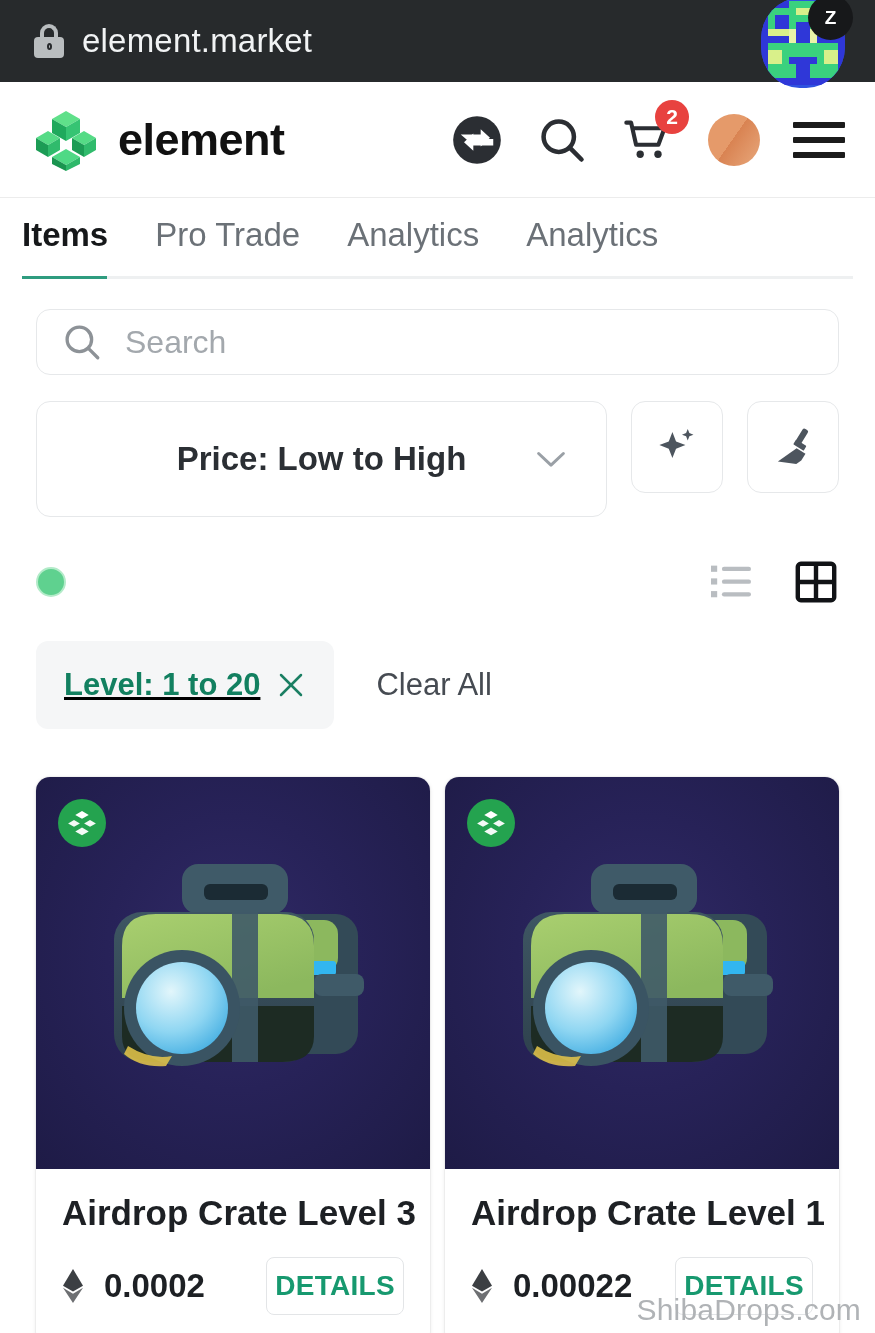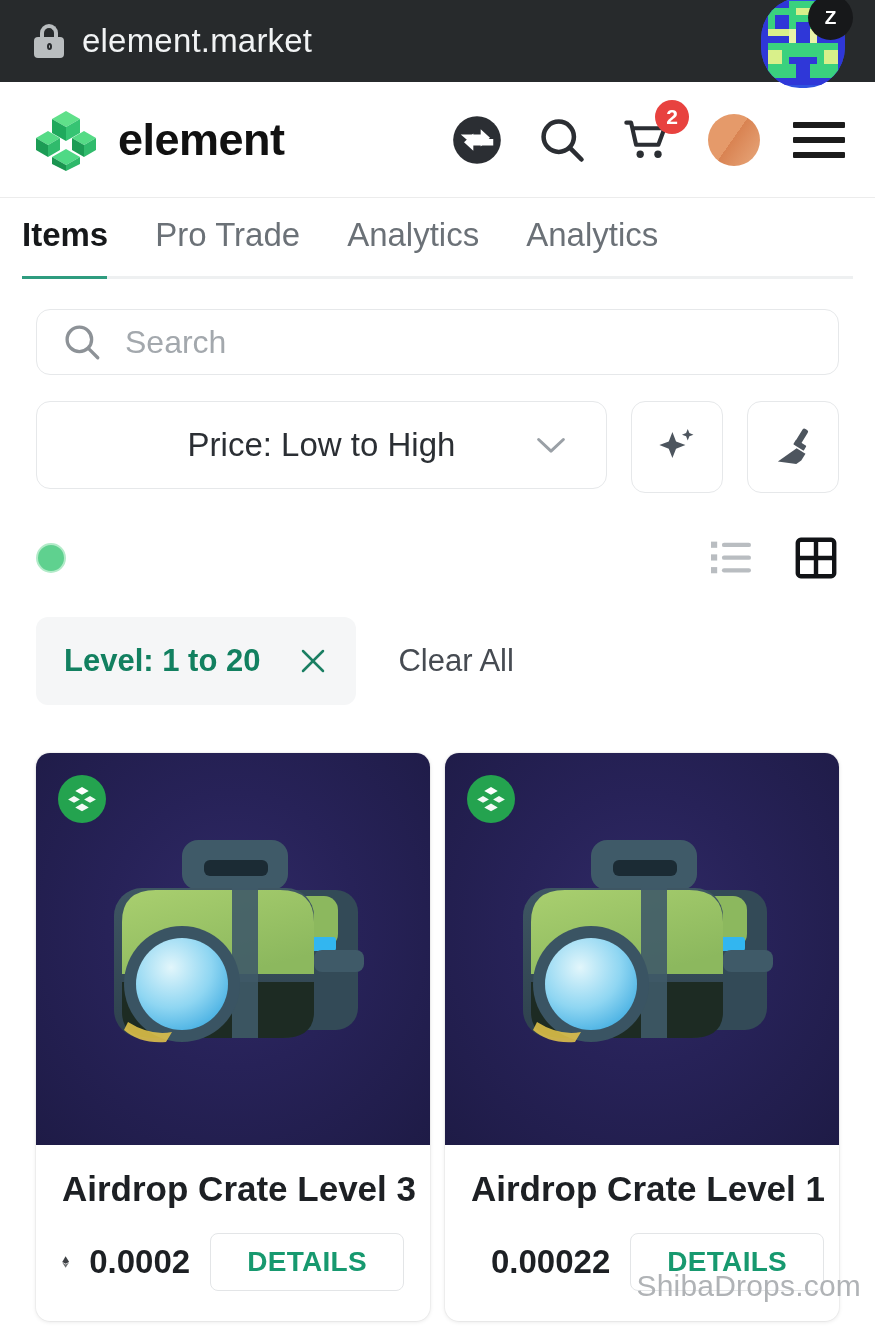--- a/index.html
+++ b/index.html
@@ -106,24 +106,24 @@
   }
   .search-input {
     border: none; outline: none; flex: 1; height: 100%;
     font-size: 32px; color: #30343a; font-family: inherit; background: transparent;
   }
   .search-input::placeholder { color: #a3a8ad; }
 
   
   .filter-row { margin-top: 26px; display: flex; gap: 24px; }
   .sort-select {
-    flex: 1; height: 88px;
+    flex: 1; height: 116px;
     border: 1px solid #e6e8ea; border-radius: 14px; background: #fff;
     display: flex; align-items: center; justify-content: center;
-    position: relative; cursor: pointer;
+    position: relative; cursor: pointer; font-weight: bold;
   }
   .sort-select .label { font-size: 33px; color: #2b2f34; }
   .sort-select .chev { position: absolute; right: 38px; top: 50%; transform: translateY(-50%); }
   .sq-btn {
     width: 92px; height: 92px; flex: none;
     border: 1px solid #e6e8ea; border-radius: 14px; background: #fff;
     display: flex; align-items: center; justify-content: center; cursor: pointer;
   }
 
   
@@ -135,21 +135,21 @@
     background: #5fd18f; border: 2px solid #b3ebc9; flex: none;
   }
   .results-text { font-size: 33px; color: #26292d; }
   .view-toggles { margin-left: auto; display: flex; align-items: center; gap: 40px; }
 
   
   .chip-row { margin-top: 36px; display: flex; align-items: center; gap: 22px; }
   .chip {
     background: #f5f6f7; border-radius: 12px;
     height: 88px; padding: 0 28px;
-    display: flex; align-items: center; gap: 38px; cursor: pointer;
+    display: flex; align-items: center; gap: 16px; cursor: pointer; text-decoration: underline;
   }
   .chip-label { font-size: 31px; color: #128060; font-weight: bold; }
   .clear-all {
     font-size: 31px; color: #464b52; background: none; border: none;
     cursor: pointer; font-family: inherit; padding: 0 20px;
   }
 
   
   .card-grid {
     margin-top: 48px;
@@ -176,21 +176,21 @@
     font-size: 35px; font-weight: bold; color: #1d2024; white-space: nowrap;
   }
   .nft-price-row {
     margin-top: 24px; display: flex; align-items: center; gap: 20px;
   }
   .price-val { font-size: 33px; font-weight: bold; color: #1d2024; }
   .details-btn {
     margin-left: auto;
     border: 1px solid #e3e5e7; border-radius: 8px; background: #fff;
     color: #17996f; font-size: 28px; font-weight: bold;
-    padding: 12px 36px; cursor: pointer; font-family: inherit;
+    padding: 12px 8px; cursor: pointer; font-family: inherit;
     letter-spacing: .3px;
     text-align: right;
   }
 
   .watermark {
     position: absolute; right: 14px; bottom: 18px;
     font-size: 30px; color: #b0b3b6; letter-spacing: .2px;
   }
   .page-wrap { position: relative; }
 </style>

